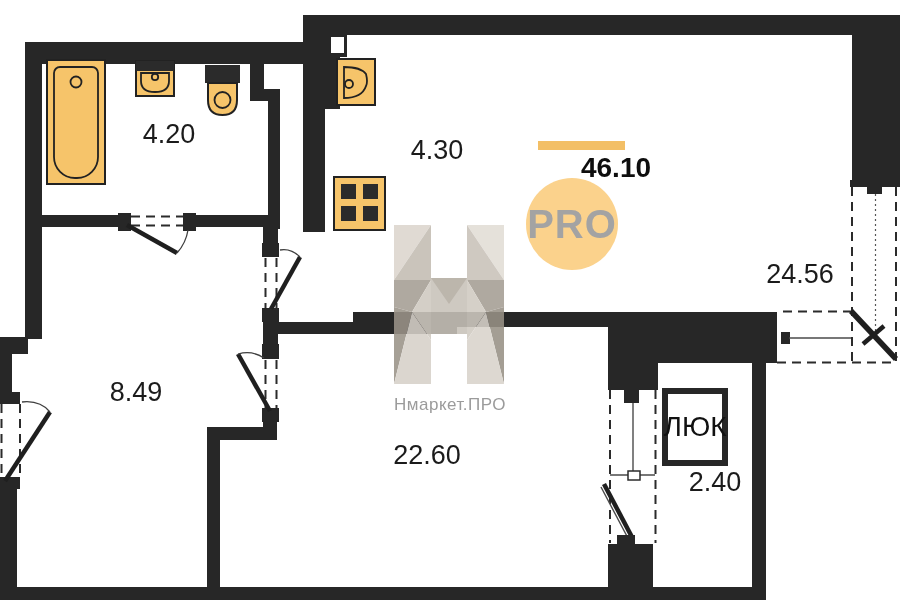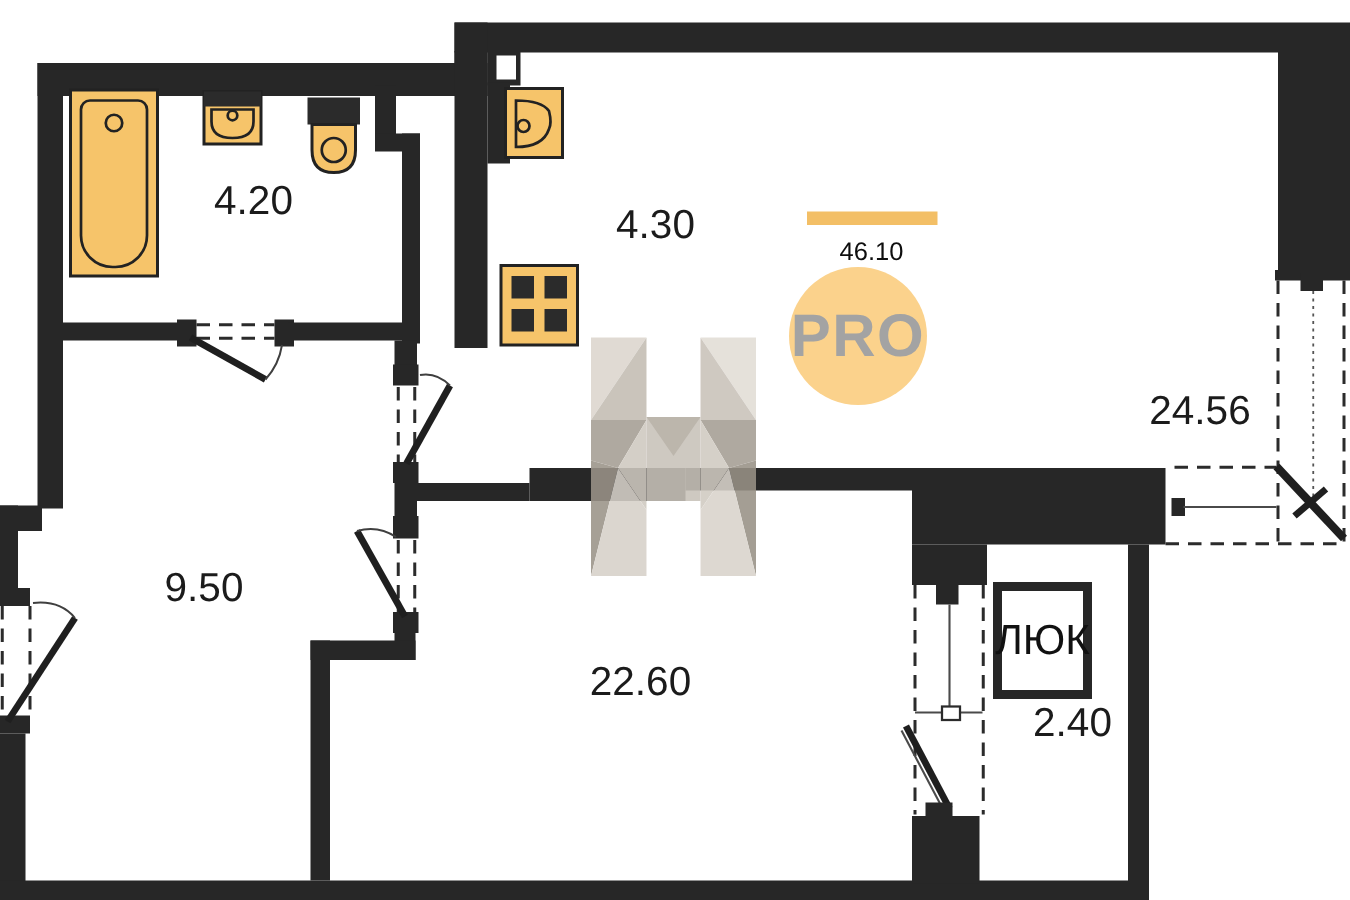--- a/index.html
+++ b/index.html
@@ -9,22 +9,22 @@
   .wall{fill:var(--wall,#272727);}
   .fixfill{fill:var(--fixture-fill,#f6c46a);stroke:var(--fixture-stroke,#222);stroke-width:2;}
   .fixline{fill:none;stroke:var(--fixture-stroke,#222);stroke-width:1.8;}
   .dash{stroke:#2b2b2b;stroke-width:2;stroke-dasharray:9 6;fill:none;}
   .leaf{stroke:#1f1f1f;stroke-width:4.5;fill:none;}
   .arc{stroke:#3f3f3f;stroke-width:1.3;fill:none;}
   .thin{stroke:#4a4a4a;stroke-width:1.4;fill:none;}
   .lbl{position:absolute;transform:translate(-50%,-50%);font-size:27px;color:var(--label-text,#1b1b1b);
        white-space:nowrap;}
   .total-bar{position:absolute;left:538px;top:129px;width:87px;height:9px;background:var(--accent-bar,#f3bf66);}
-  .total-lbl{position:absolute;left:581px;top:156px;transform:translate(-50%,-50%);
-       font-size:17px;font-weight:normal;color:#0e0e0e;}
+  .total-lbl{position:absolute;left:616px;top:156px;transform:translate(-50%,-50%);
+       font-size:28px;font-weight:bold;color:#0e0e0e;}
   .logo-circle{position:absolute;left:526px;top:166px;width:92px;height:92px;border-radius:50%;
        background:var(--logo-circle-fill,#fbd28c);display:flex;align-items:center;justify-content:center;}
   .logo-circle span{font-size:40px;font-weight:600;letter-spacing:1px;color:var(--logo-text,#a3a3a3);}
   .hatch-box{position:absolute;left:662px;top:376px;width:66px;height:78px;border:6px solid #272727;
        box-sizing:border-box;background:#fff;display:flex;align-items:center;justify-content:center;}
   .hatch-box span{font-size:28px;color:#111;}
   .wm-caption{position:absolute;left:450px;top:393px;transform:translate(-50%,-50%);
        font-size:17px;color:var(--watermark-gray,#9b9b9b);letter-spacing:.5px;}
   .wm-h{position:absolute;left:0;top:0;opacity:.88;}
 </style>
@@ -176,29 +176,30 @@
     <polygon points="467,213 504,213 504,268" fill="#e2ddd6"></polygon>
     <polygon points="467,213 467,268 504,268" fill="#c9c2b9"></polygon>
     <polygon points="504,268 467,268 486,300 504,295" fill="#a59e93"></polygon>
     <polygon points="486,300 467,268 467,328" fill="#d0cac1"></polygon>
     <polygon points="504,295 486,300 504,372" fill="#989186"></polygon>
     <polygon points="504,372 486,300 467,328 467,372" fill="#d9d3cb"></polygon>
   </svg>
 
   <div class="lbl" style="left:169px;top:122px">4.20</div>
   <div class="lbl" style="left:437px;top:138px">4.30</div>
-  <div class="lbl" style="left:136px;top:380px">9.50</div>
+  <div class="lbl" style="left:136px;top:380px">8.49</div>
   <div class="lbl" style="left:427px;top:443px">22.60</div>
   <div class="lbl" style="left:800px;top:262px">24.56</div>
   <div class="lbl" style="left:715px;top:470px">2.40</div>
 
   <div class="total-bar"></div>
   <div class="total-lbl">46.10</div>
 
   <div class="logo-circle">
     <span>PRO</span>
   </div>
 
   <div class="hatch-box">
     <span>ЛЮК</span>
   </div>
 
+  <div class="wm-caption">Нмаркет.ПРО</div>
 </div>
 
 </body></html>

